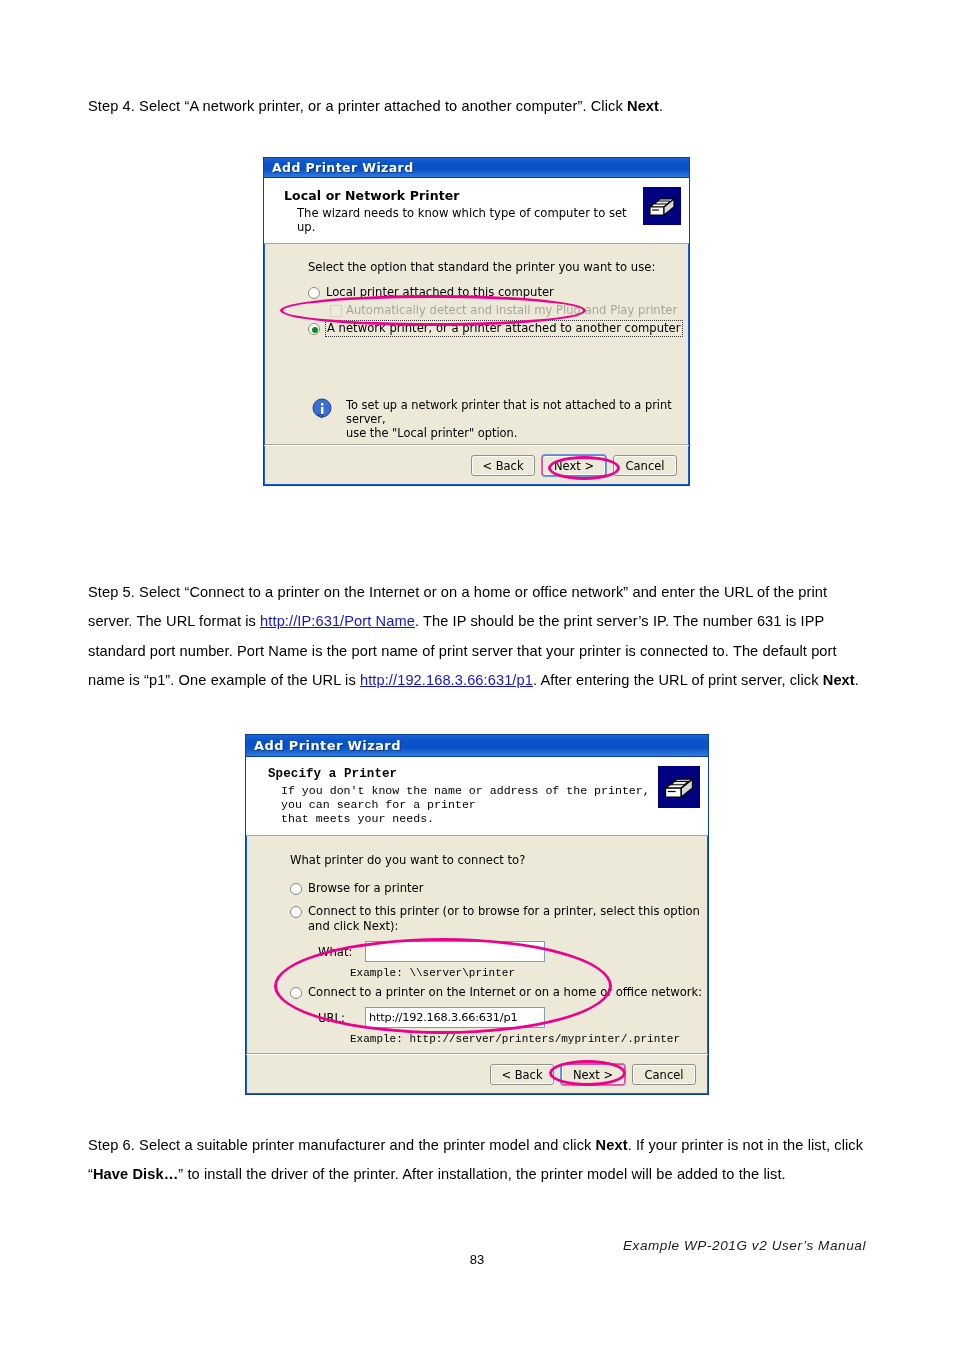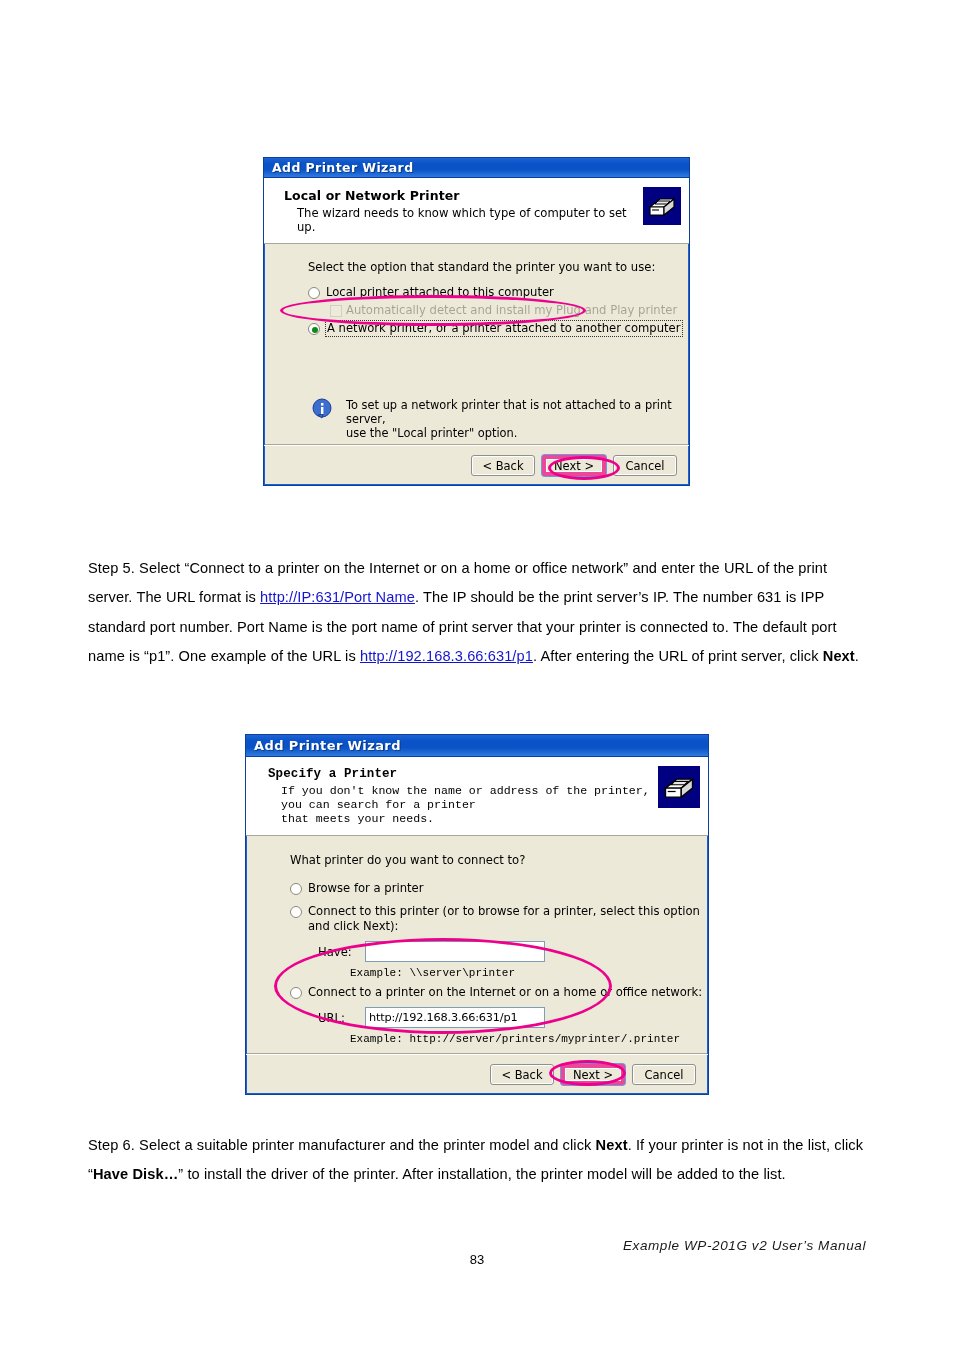--- a/index.html
+++ b/index.html
@@ -21,21 +21,21 @@
     font-size: 14.6px;
     line-height: 29.3px;
     color: #000;
     text-align: left;
     letter-spacing: 0.1px;
   }
   .para b { font-weight: bold; }
   .link { color: #1414d0; text-decoration: underline; }
 
   #step4 { top: 92px; }
-  #step5 { top: 554px; }
+  #step5 { top: 578px; }
   #step6 { top: 1131px; }
 
   
   .pagenum {
     position: absolute; top: 1252px; left: 0; width: 954px;
     text-align: center; font-size: 13px;
   }
   .footer-manual {
     position: absolute; top: 1238px; right: 88px;
     font-size: 13.5px; font-style: italic;
@@ -94,21 +94,21 @@
     background: #ece9d8;
     border: 1px solid #8e8f8f;
     border-radius: 3px;
     font-size: 11.5px;
     display:flex; align-items:center; justify-content:center;
     color:#000;
     box-shadow: inset 0 0 0 1px #fff;
     position: relative;
   }
   .xpbtn.focused {
-    border: 4px solid #ec4899;
+    border: 1px solid #ec4899;
     box-shadow: inset 0 0 0 1px #fff, 0 0 0 1px #6f9bdc;
   }
 
   
   .radio-row { display:flex; align-items:flex-start; gap:6px; margin-bottom: 2px; position: relative;}
   .radio {
     width: 12px; height: 12px; border-radius: 50%;
     background: #fff; border: 1px solid #8a8a7c;
     flex: none; margin-top: 2px; position: relative;
   }
@@ -152,20 +152,23 @@
     border-radius: 50%;
     pointer-events: none;
     background: transparent;
   }
 </style>
 </head>
 <body>
 
 <div class="page">
 
+  <div class="para" id="step4">
+    <span>Step 4. Select “A network printer, or a printer attached to another computer”. Click </span><b>Next</b><span>.</span>
+  </div>
 
   <div class="dlg" style="left:263px; top:157px; width:427px; height:329px;">
     <div class="dlg-titlebar">
       <span class="dlg-title">Add Printer Wizard</span>
     </div>
 
     <div class="dlg-header">
       <div class="hdr-text">
         <div class="hdr-title">Local or Network Printer</div>
         <div class="hdr-sub">The wizard needs to know which type of computer to set up.</div>
@@ -260,21 +263,21 @@
         <span class="radio"></span>
         <span class="rlabel">Browse for a printer</span>
       </div>
 
       <div class="radio-row">
         <span class="radio"></span>
         <span class="rlabel">Connect to this printer (or to browse for a printer, select this option and click Next):</span>
       </div>
 
       <div class="field-row">
-        <span class="field-label">Have:</span>
+        <span class="field-label">What:</span>
         <span class="xpinput"></span>
       </div>
       <div class="example">Example: \\server\printer</div>
 
       <div class="radio-row" style="margin-top:6px;">
         <span class="radio"></span>
         <span class="rlabel">Connect to a printer on the Internet or on a home or office network:</span>
       </div>
 
       <div class="field-row">

